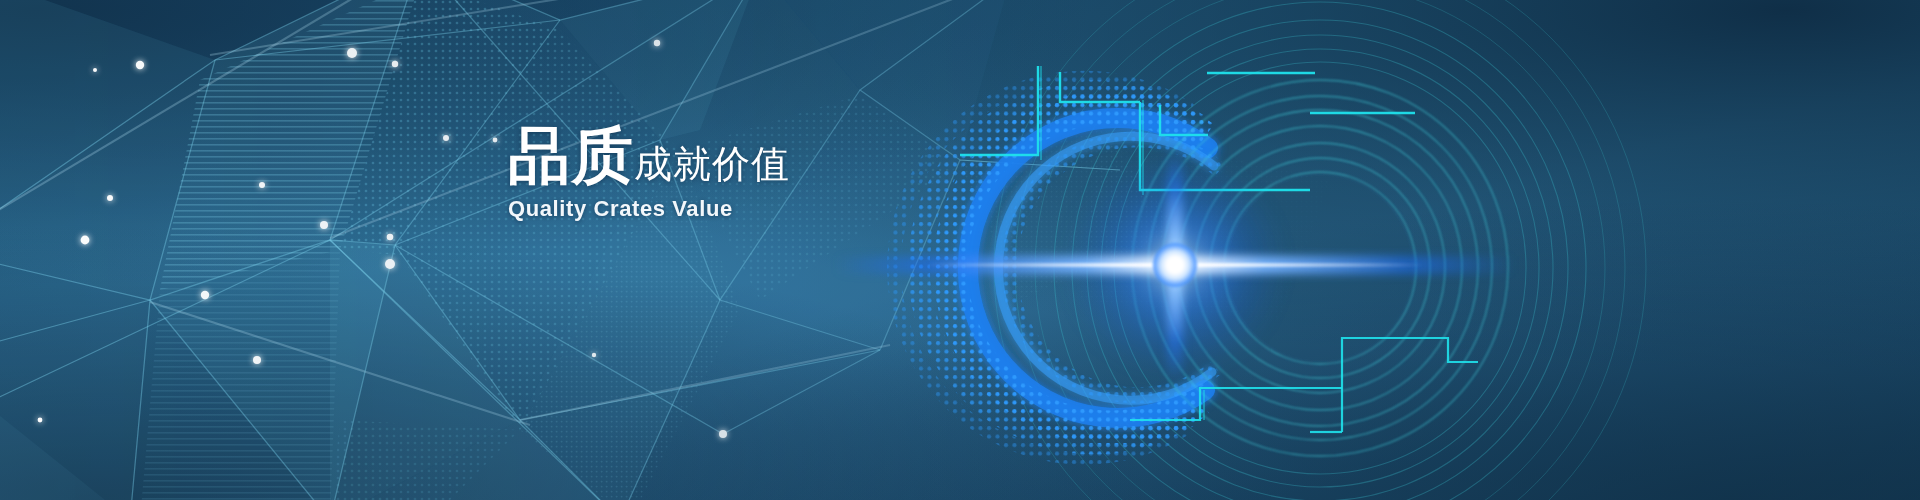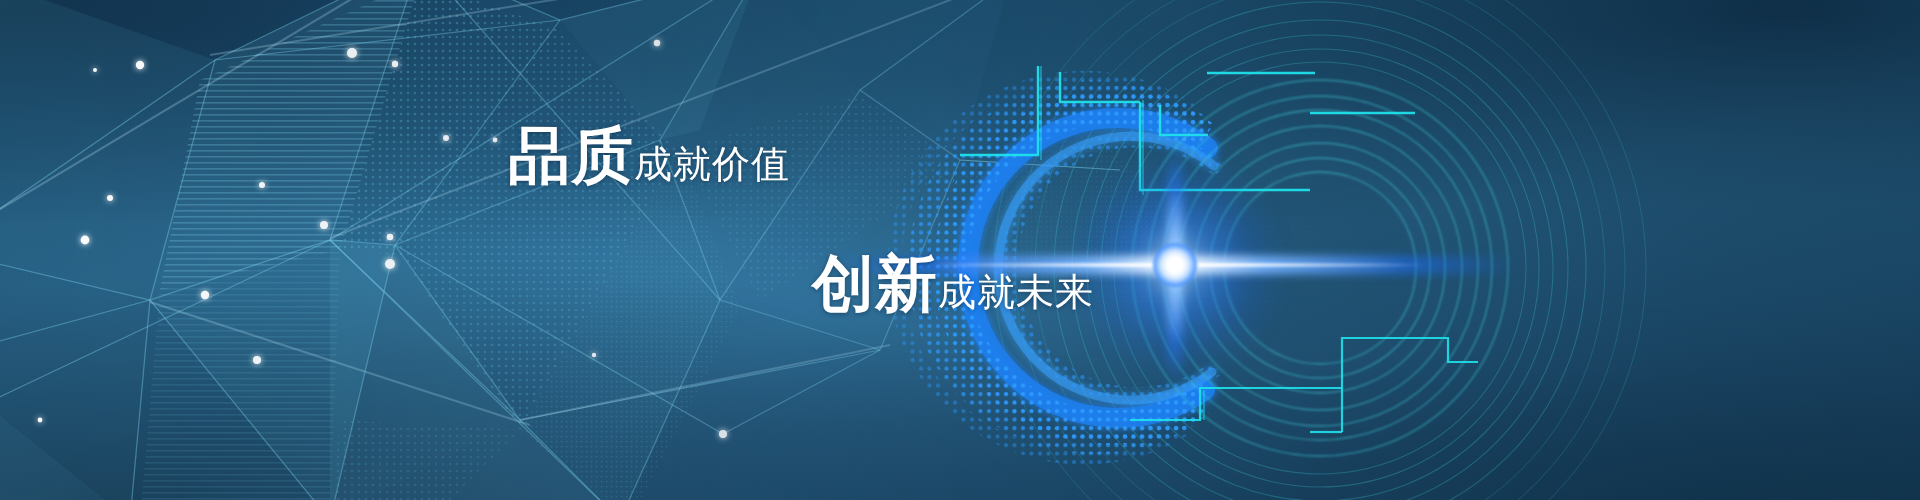--- a/index.html
+++ b/index.html
@@ -355,21 +355,19 @@
     <div class="ray-h"></div>
     <div class="ray-v"></div>
     <div class="ray-h2"></div>
     <div class="core"></div>
   </div>
 
   <div class="textblock" id="block-quality">
     <span class="headline">
       <span class="hl-strong">品质</span><span class="hl-light">成就价值</span>
     </span>
+    <span class="subline">Quality Crates Value</span>
   </div>
 
   <div class="textblock" id="block-innovation">
-    <span class="headline">
-      <span class="hl-strong">创新</span><span class="hl-light">成就未来</span>
-    </span>
   </div>
 
 </div>
 
 </body></html>

